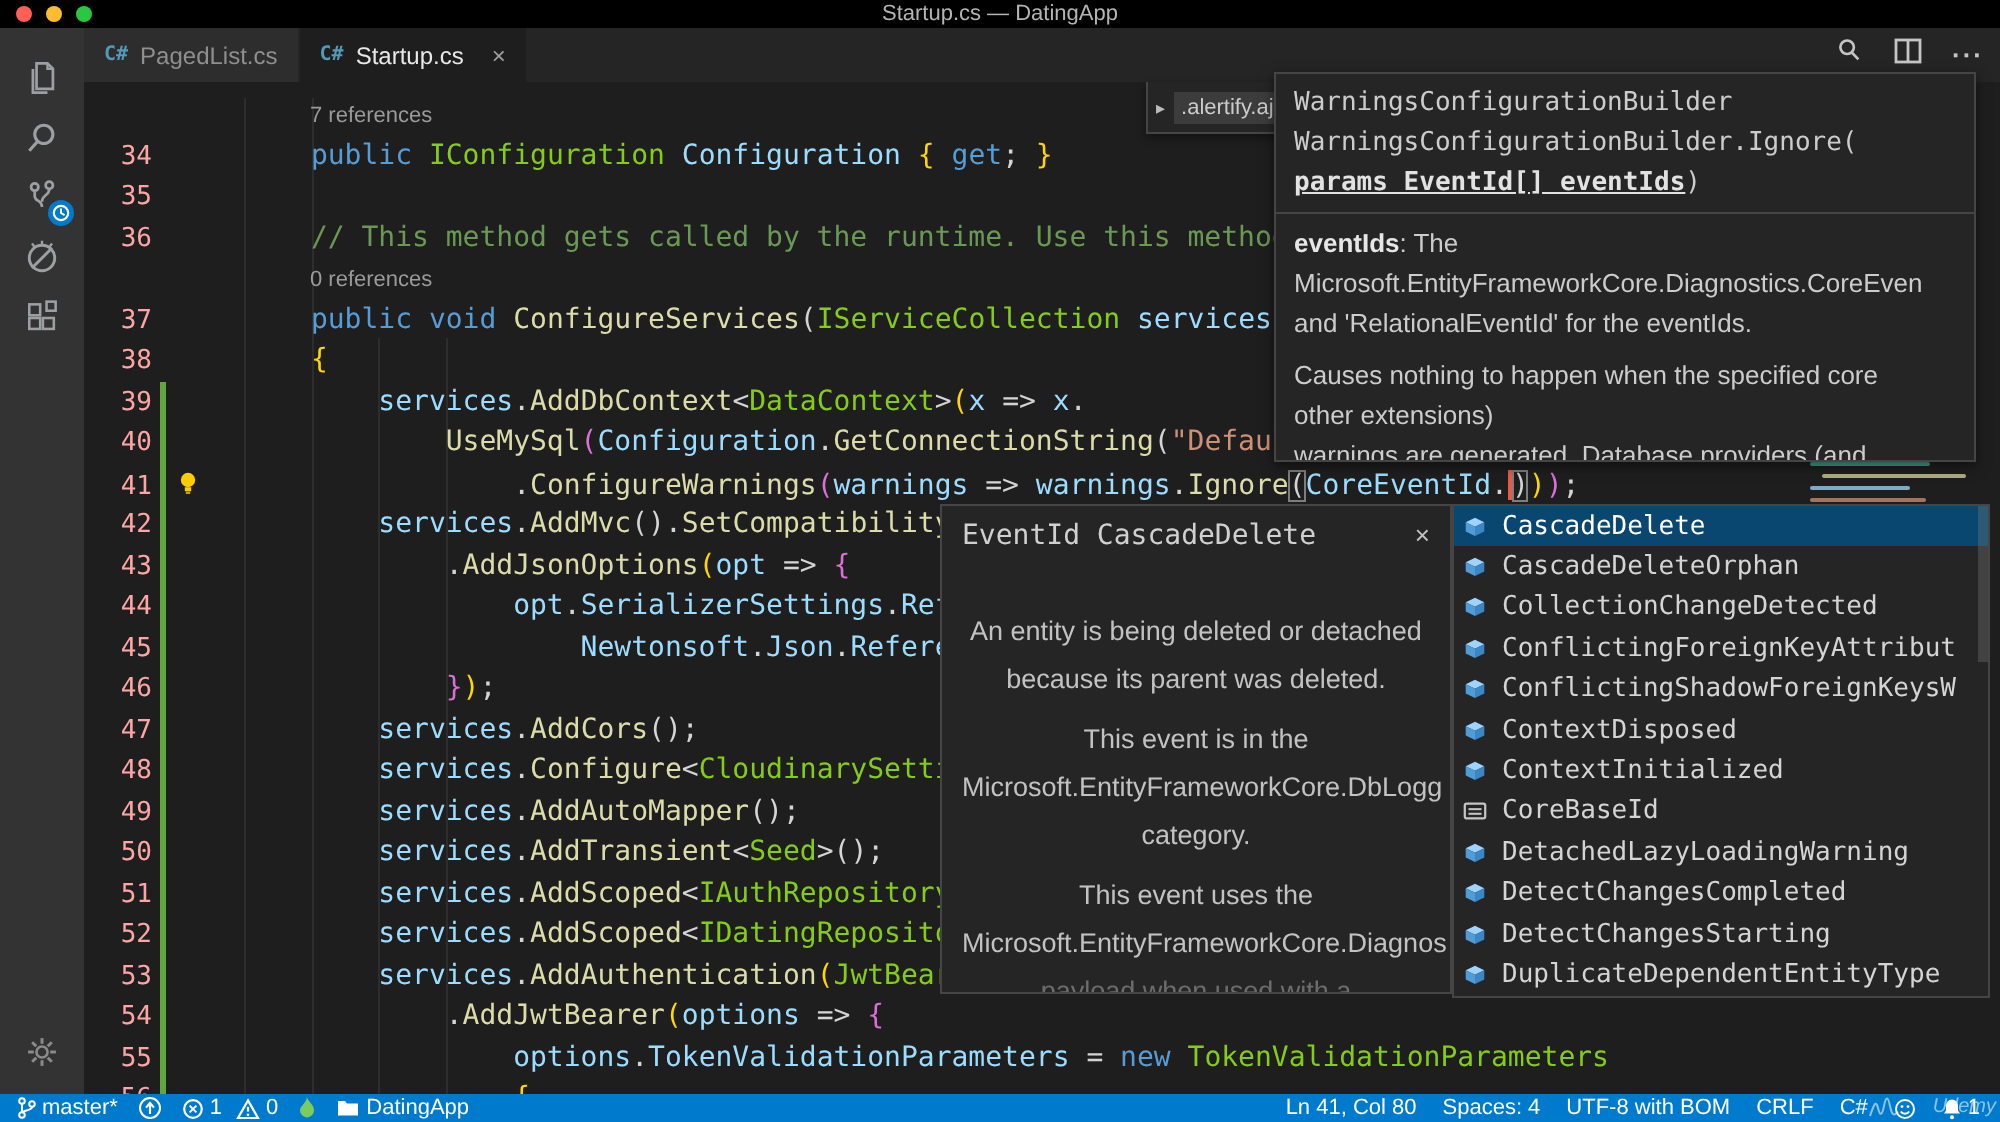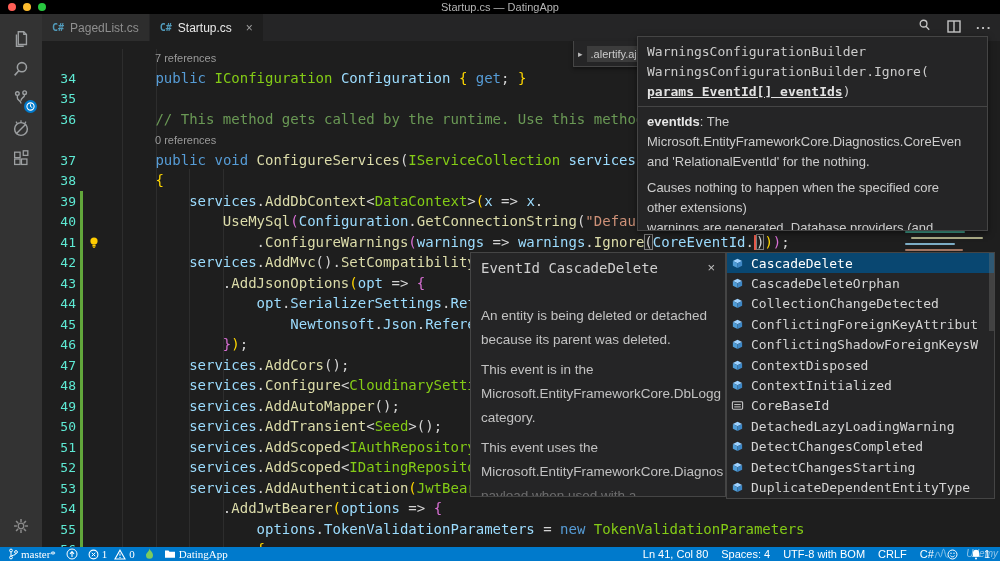--- a/index.html
+++ b/index.html
@@ -25,21 +25,21 @@
   .tabclose{color:#a0a0a0;margin-left:8px;font-size:12px;}
   .edactions{position:absolute;right:8px;top:14px;height:27px;display:flex;align-items:center;gap:15px;color:#c5c5c5;z-index:2;}
   .edactions .more{font-size:13px;letter-spacing:1px;color:#c5c5c5;font-weight:bold;}
   
   .editor{position:absolute;left:42px;top:41px;right:0;bottom:14px;background:#1E1E1E;overflow:hidden;z-index:1;}
   .guide{position:absolute;width:1px;background:rgba(255,255,255,0.07);z-index:0;}
   .codewrap{position:absolute;left:0;top:6px;right:0;z-index:1;
             font-family:"DejaVu Sans Mono","Liberation Mono",monospace;font-size:14px;}
   .cl{height:20.5px;line-height:20.5px;white-space:pre;position:relative;}
   .cl.chg::before{content:"";position:absolute;left:38px;top:0;height:100%;width:3px;background:#62A73B;}
-  .ln{display:inline-block;width:34px;text-align:right;color:#5eead4;font-size:13px;}
+  .ln{display:inline-block;width:34px;text-align:right;color:#fca5a5;font-size:13px;}
   .code{margin-left:12px;}
   .lens{font-family:"Liberation Sans",sans-serif;font-size:11px;color:#9a9a9a;margin-left:113px;display:inline-block;}
   .tk.pln{color:#D4D4D4}.tk.kw{color:#569CD6}.tk.typ{color:#84cc16}.tk.fn{color:#DCDCAA}
   .tk.var{color:#9CDCFE}.tk.str{color:#CE9178}.tk.cmt{color:#6A9955}
   .tk.b1{color:#FFD700}.tk.b2{color:#DA70D6}
   .tk.brk{color:#D4D4D4;outline:1px solid #7e7e7e;outline-offset:-1px;}
   .cursor{display:inline-block;width:2px;height:15px;background:#E8594A;position:relative;top:3px;}
   .bulb{position:absolute;left:46px;top:3px;}
   .mm{position:absolute;left:851px;top:182px;width:120px;height:72px;z-index:0;}
   .mdash{position:absolute;height:2px;border-radius:1px;opacity:.75;}
@@ -52,38 +52,38 @@
   .sig{position:absolute;left:637px;top:36px;width:351px;height:195px;background:#252526;border:1px solid #454545;
        z-index:6;padding:5px 9px;box-sizing:border-box;color:#cccccc;overflow:hidden;box-shadow:0 2px 6px rgba(0,0,0,.5);}
   .sig .mono{font-family:"DejaVu Sans Mono","Liberation Mono",monospace;font-size:13px;line-height:20px;white-space:pre;}
   .activeparam{font-weight:bold;text-decoration:underline;color:#e2e2e2;}
   .sigdiv{border-top:1px solid #454545;margin:4px -9px 5px;}
   .sig .txt{font-size:13px;line-height:20px;white-space:nowrap;}
   .sig .txt b{color:#e6e6e6;}
   .sig .docgap{height:6px;}
   
   .sdocs{position:absolute;left:470px;top:252px;width:256px;height:245px;background:#252526;border:1px solid #454545;
-         z-index:7;box-sizing:border-box;padding:5px 10px;overflow:hidden;}
+         z-index:7;box-sizing:border-box;padding:5px 10px;overflow:hidden;text-align:center;}
   .sdocs .hdr{font-family:"DejaVu Sans Mono","Liberation Mono",monospace;font-size:14px;line-height:20px;color:#d0d0d0;
               display:flex;justify-content:space-between;margin-bottom:26px;white-space:pre;}
   .sdocs .x{color:#c0c0c0;font-size:13px;font-family:"Liberation Sans",sans-serif;}
   .dline{font-size:13.5px;line-height:24px;color:#c2c2c2;white-space:nowrap;}
   .dspace{height:6px;}
   .dfade{opacity:.45;}
   
   .slist{position:absolute;left:726px;top:252px;width:267px;height:245px;background:#252526;border:1px solid #454545;
          z-index:7;overflow:hidden;font-family:"DejaVu Sans Mono","Liberation Mono",monospace;font-size:13px;color:#d4d4d4;}
   .sitem{height:20.4px;display:flex;align-items:center;gap:6px;padding:0 4px;white-space:nowrap;overflow:hidden;text-align:right;}
   .sitem.sel{background:#094771;color:#ffffff;}
   .sicon{width:14px;display:flex;align-items:center;flex:none;}
   .sscroll{position:absolute;right:0;top:0;width:5px;height:78px;background:rgba(121,121,121,.35);}
   
   .statusbar{position:absolute;left:0;bottom:0;width:100%;height:14px;background:#007ACC;color:#fff;
              font-size:11px;line-height:14px;display:flex;justify-content:space-between;z-index:8;}
-  .sbl{display:flex;align-items:center;gap:10px;padding-left:8px;font-family:Liberation Serif, serif;}
+  .sbl{display:flex;align-items:center;gap:10px;padding-left:8px;}
   .sbr{display:flex;align-items:center;gap:13px;padding-right:10px;}
   .sbitem{display:flex;align-items:center;gap:3px;white-space:nowrap;}
   .wmark{position:absolute;right:2px;bottom:1px;z-index:9;color:#fff;opacity:.55;display:flex;align-items:flex-start;gap:16px;
          font-size:10px;font-style:italic;pointer-events:none;}
 </style>
 </head>
 <body>
 
 <div class="page">
 
@@ -237,21 +237,21 @@
     <span class="fq">.alertify.aj</span>
   </div>
 
   <div class="sig">
     <div class="mono">WarningsConfigurationBuilder</div>
     <div class="mono">WarningsConfigurationBuilder.Ignore(</div>
     <div class="mono"><span class="activeparam">params EventId[] eventIds</span><span>)</span></div>
     <div class="sigdiv"></div>
     <div class="txt"><b>eventIds</b><span>: The</span></div>
     <div class="txt">Microsoft.EntityFrameworkCore.Diagnostics.CoreEven</div>
-    <div class="txt">and 'RelationalEventId' for the nothing.</div>
+    <div class="txt">and 'RelationalEventId' for the eventIds.</div>
     <div class="docgap"></div>
     <div class="txt">Causes nothing to happen when the specified core</div>
     <div class="txt">other extensions)</div>
     <div class="txt">warnings are generated. Database providers (and</div>
   </div>
 
   <div class="sdocs">
     <div class="hdr">
       <span>EventId CascadeDelete</span>
       <span class="x">×</span>

